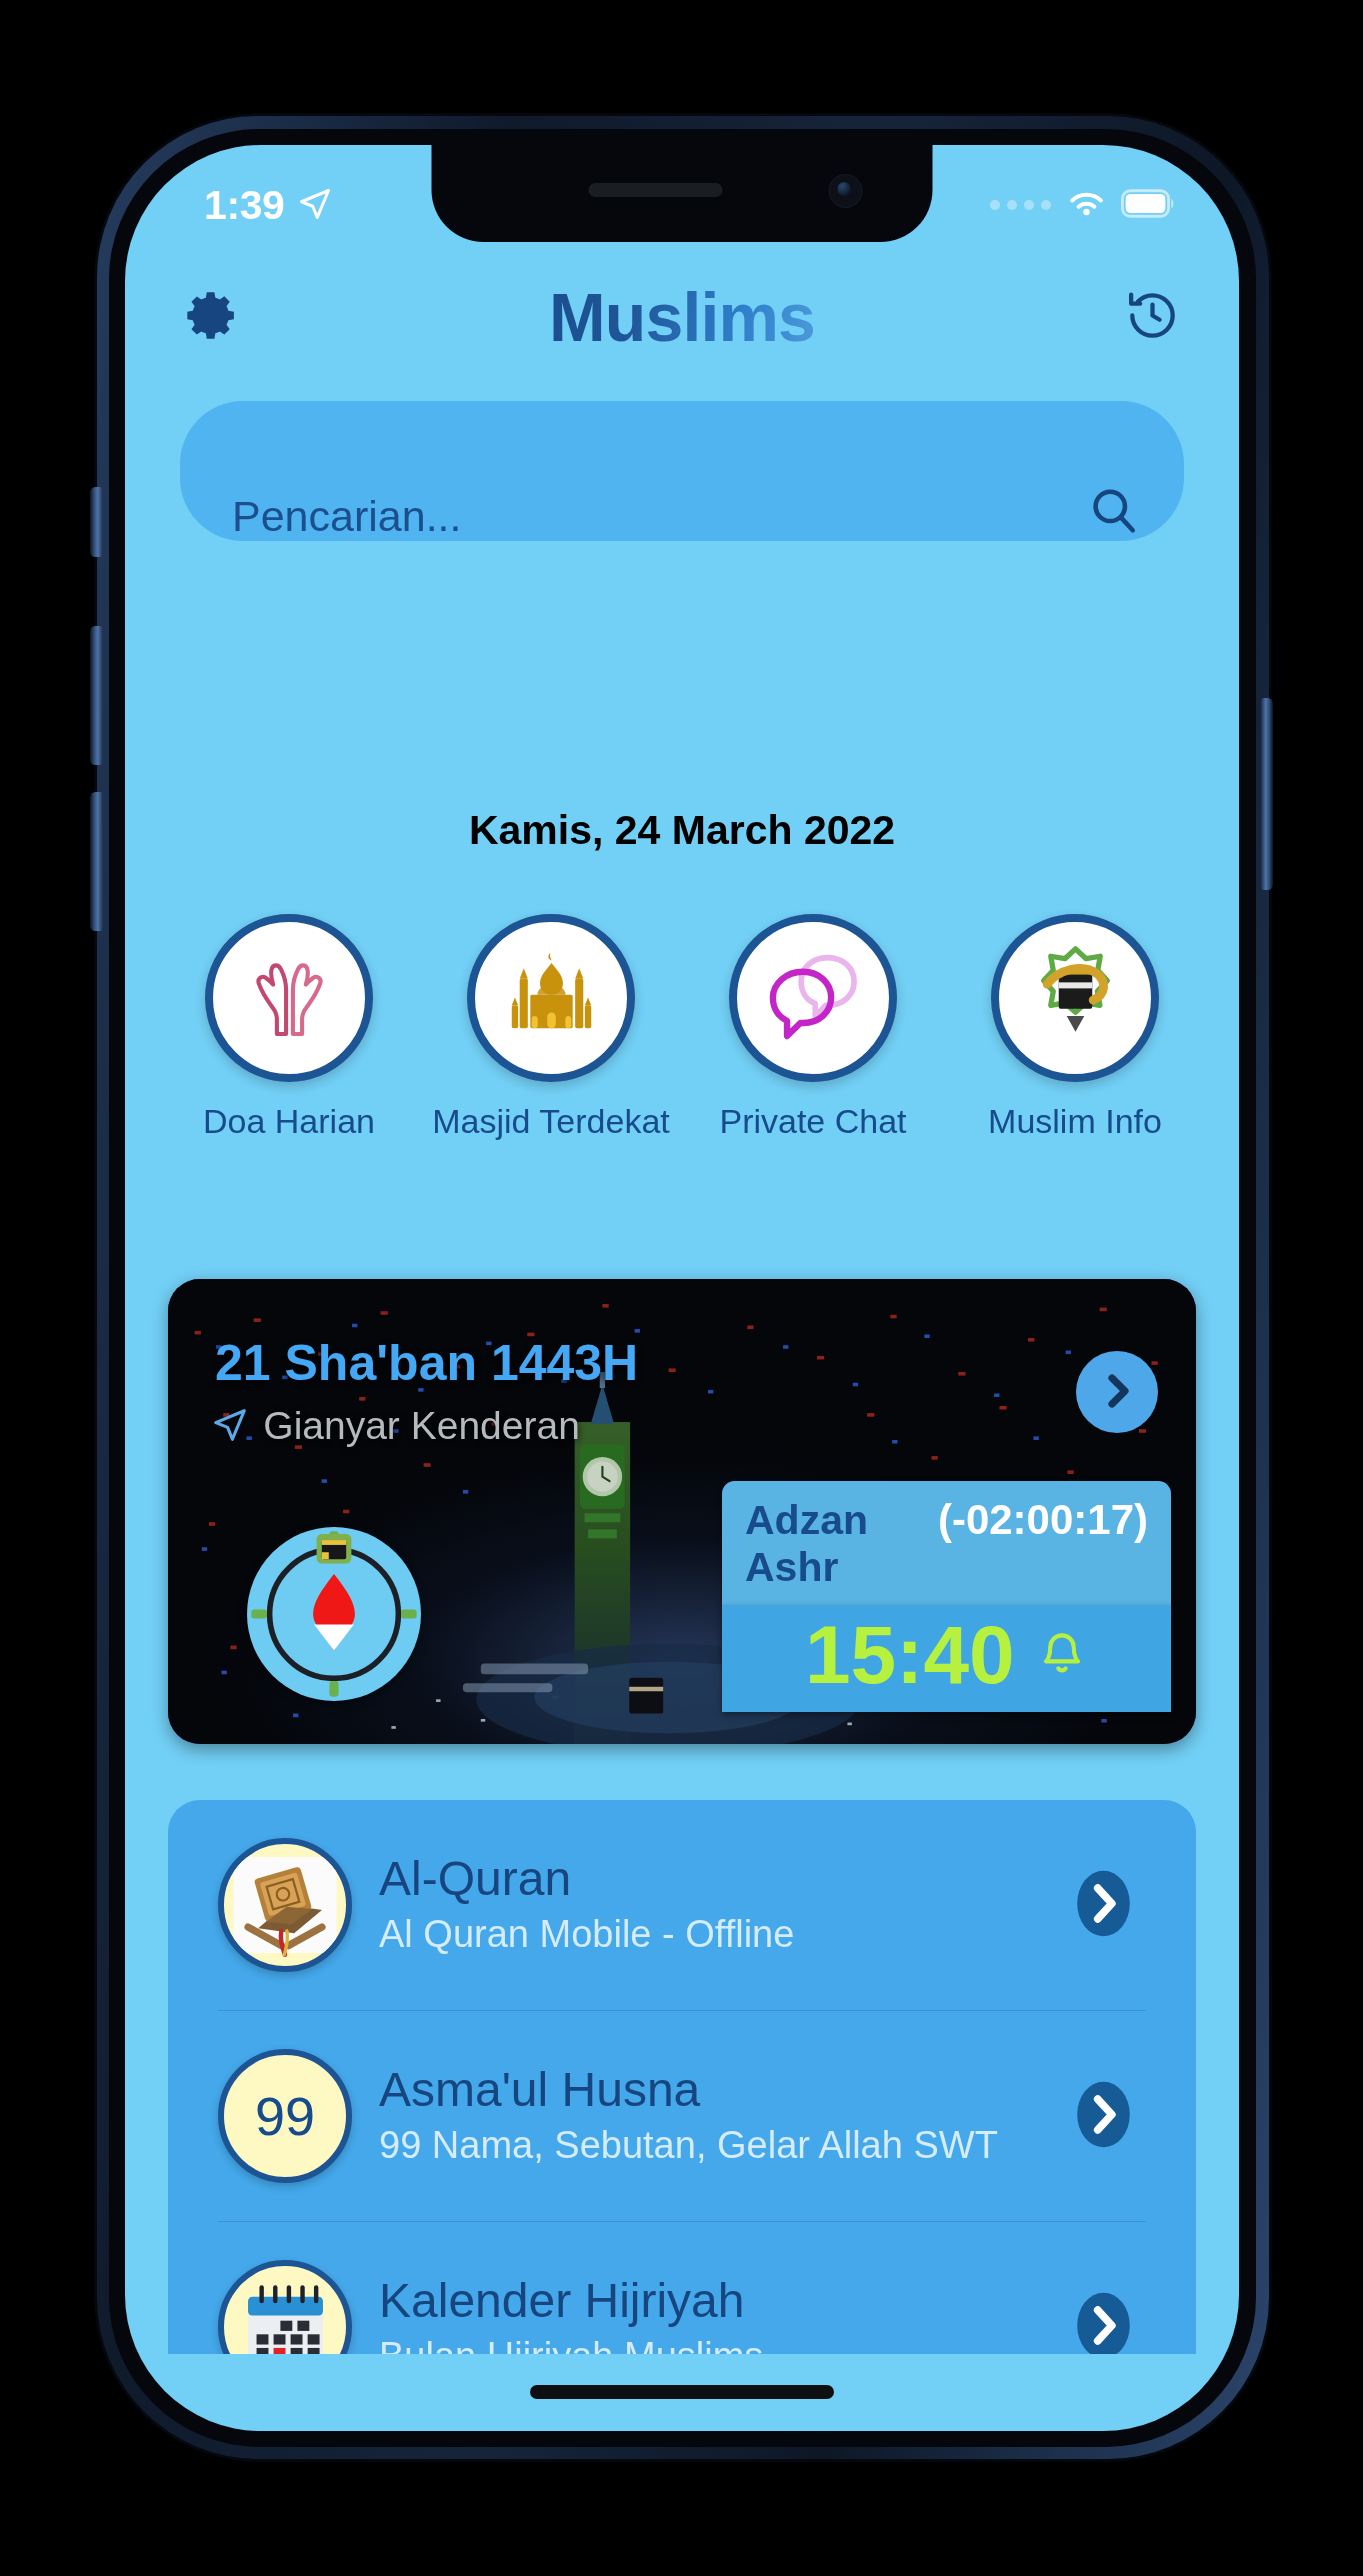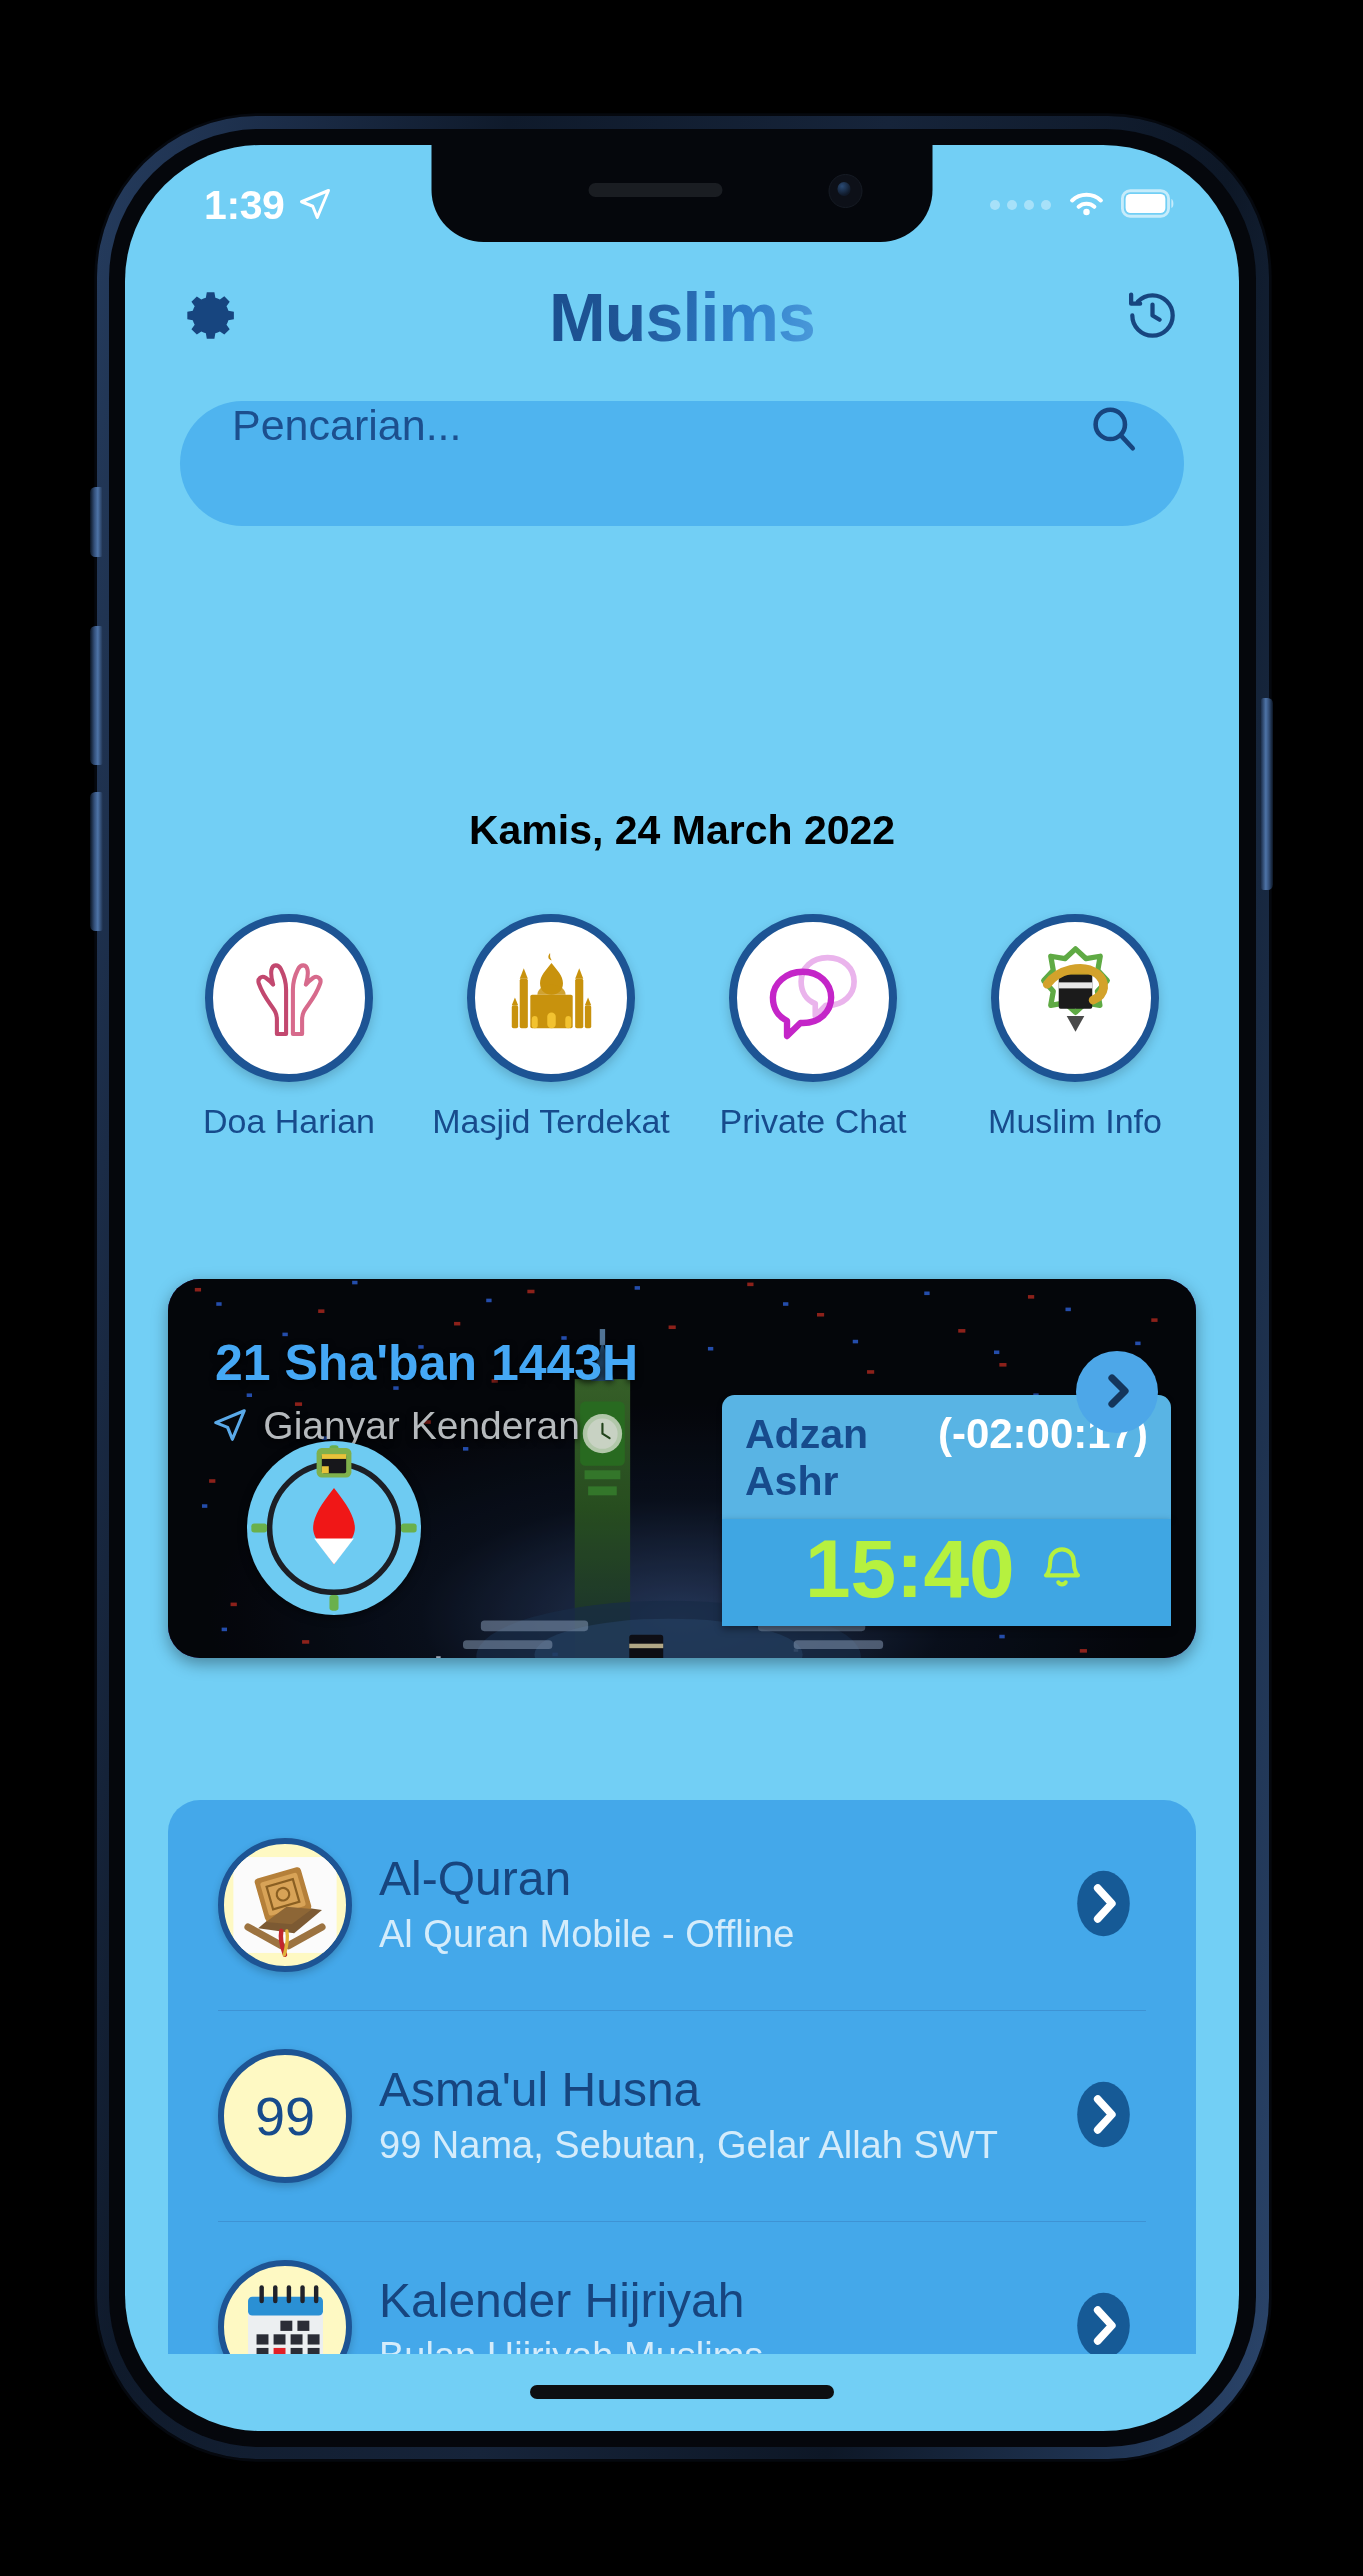--- a/index.html
+++ b/index.html
@@ -103,23 +103,23 @@
     background: linear-gradient(100deg,#1b4f8f 0%,#1f5596 30%,#2f7fcb 72%,#4b9ada 100%);
     -webkit-background-clip: text; background-clip: text;
     -webkit-text-fill-color: transparent; color: #1f5596;
     line-height: 1;
   }
   .hdr-icon { width: 64px; height: 64px; display: flex; align-items: center; justify-content: center; }
 
   
   .search-wrap { position: absolute; top: 256px; left: 55px; right: 55px; }
   .search-bar {
-    height: 125px; border-radius: 63px;
+    height: 140px; border-radius: 63px;
     background: #4fb4ef;
-    display: flex; align-items: flex-start;
+    display: flex; align-items: flex-end;
     padding: 0 43px 0 52px;
   }
   .search-input {
     flex: 1; background: transparent; border: none; outline: none;
     font-family: "Liberation Sans", sans-serif;
     font-size: 43px; color: #1c4f8e;
   }
   .search-input::placeholder { color: #1c4f8e; opacity: 1; }
 
   
@@ -143,21 +143,21 @@
     overflow: hidden;
     box-shadow: 0 4.5px 10.7px rgba(0,0,0,0.18);
   }
   .quick-label {
     margin-top: 19.7px; font-size: 34px; color: #174b8c; font-weight: 500;
     text-align: center; white-space: nowrap;
   }
 
   
   .banner {
-    position: absolute; top: 1134px; left: 43px; right: 43px; height: 379px;
+    position: absolute; top: 1134px; left: 43px; right: 43px; height: 465px;
     border-radius: 32px; overflow: hidden;
     background: #4c1d95;
     box-shadow: 0 5.4px 16px rgba(0,0,0,0.35);
   }
   .banner-city { position: absolute; inset: 0; overflow: hidden; }
   .hijri-date {
     position: absolute; left: 47px; top: 55px;
     font-size: 50px; font-weight: 600; color: #45a8f5;
     text-shadow: 0 1.8px 7.2px rgba(0,0,0,0.9);
     z-index: 5;

